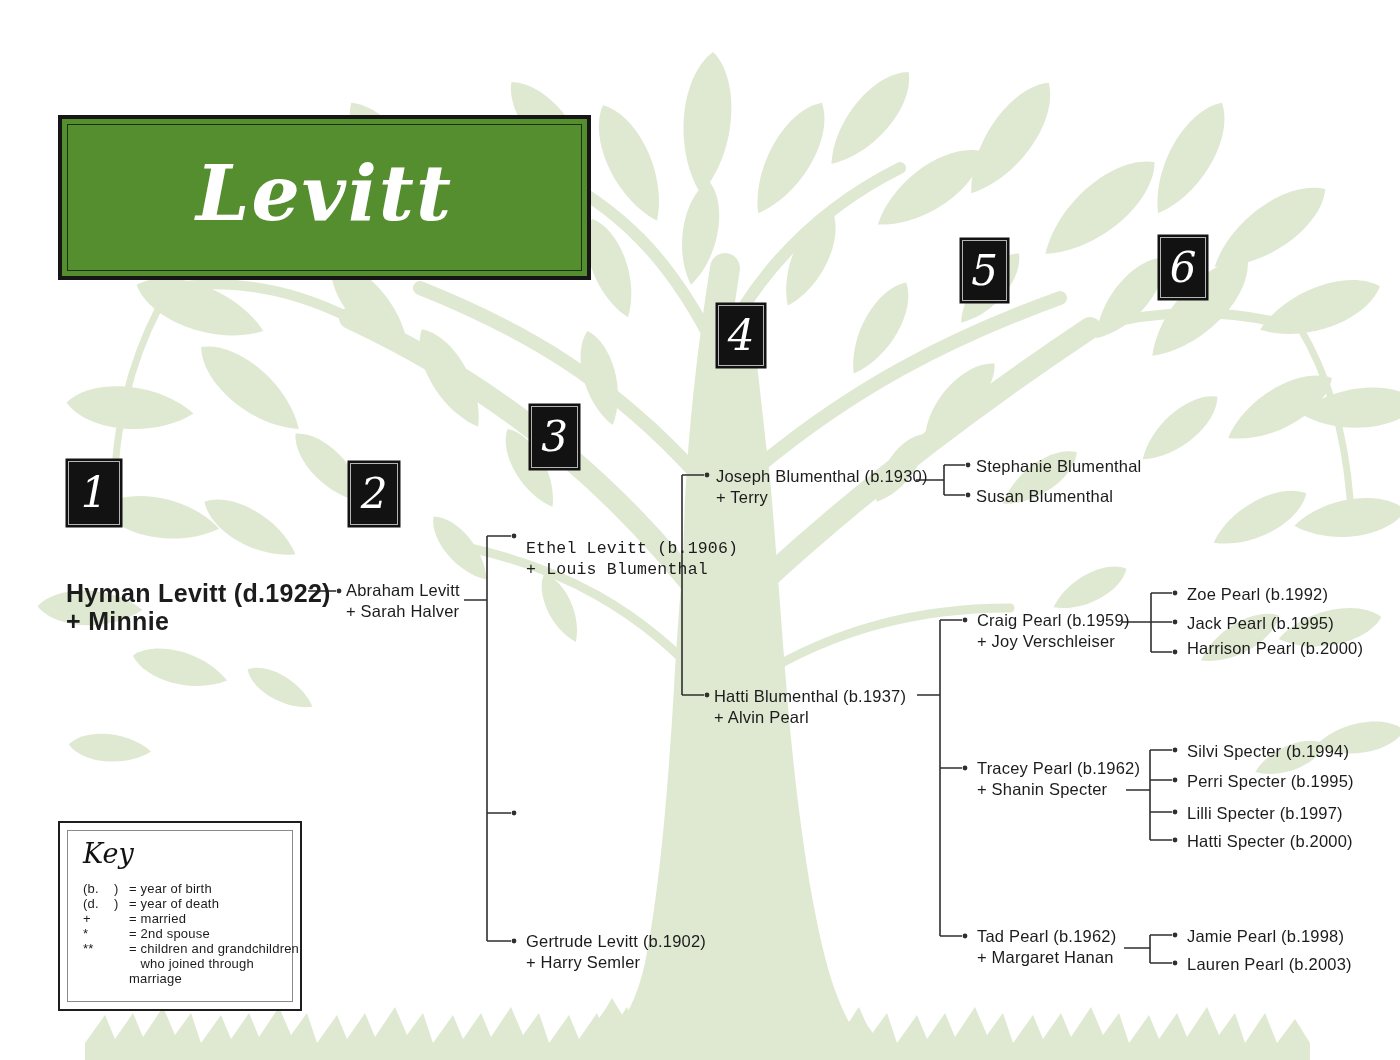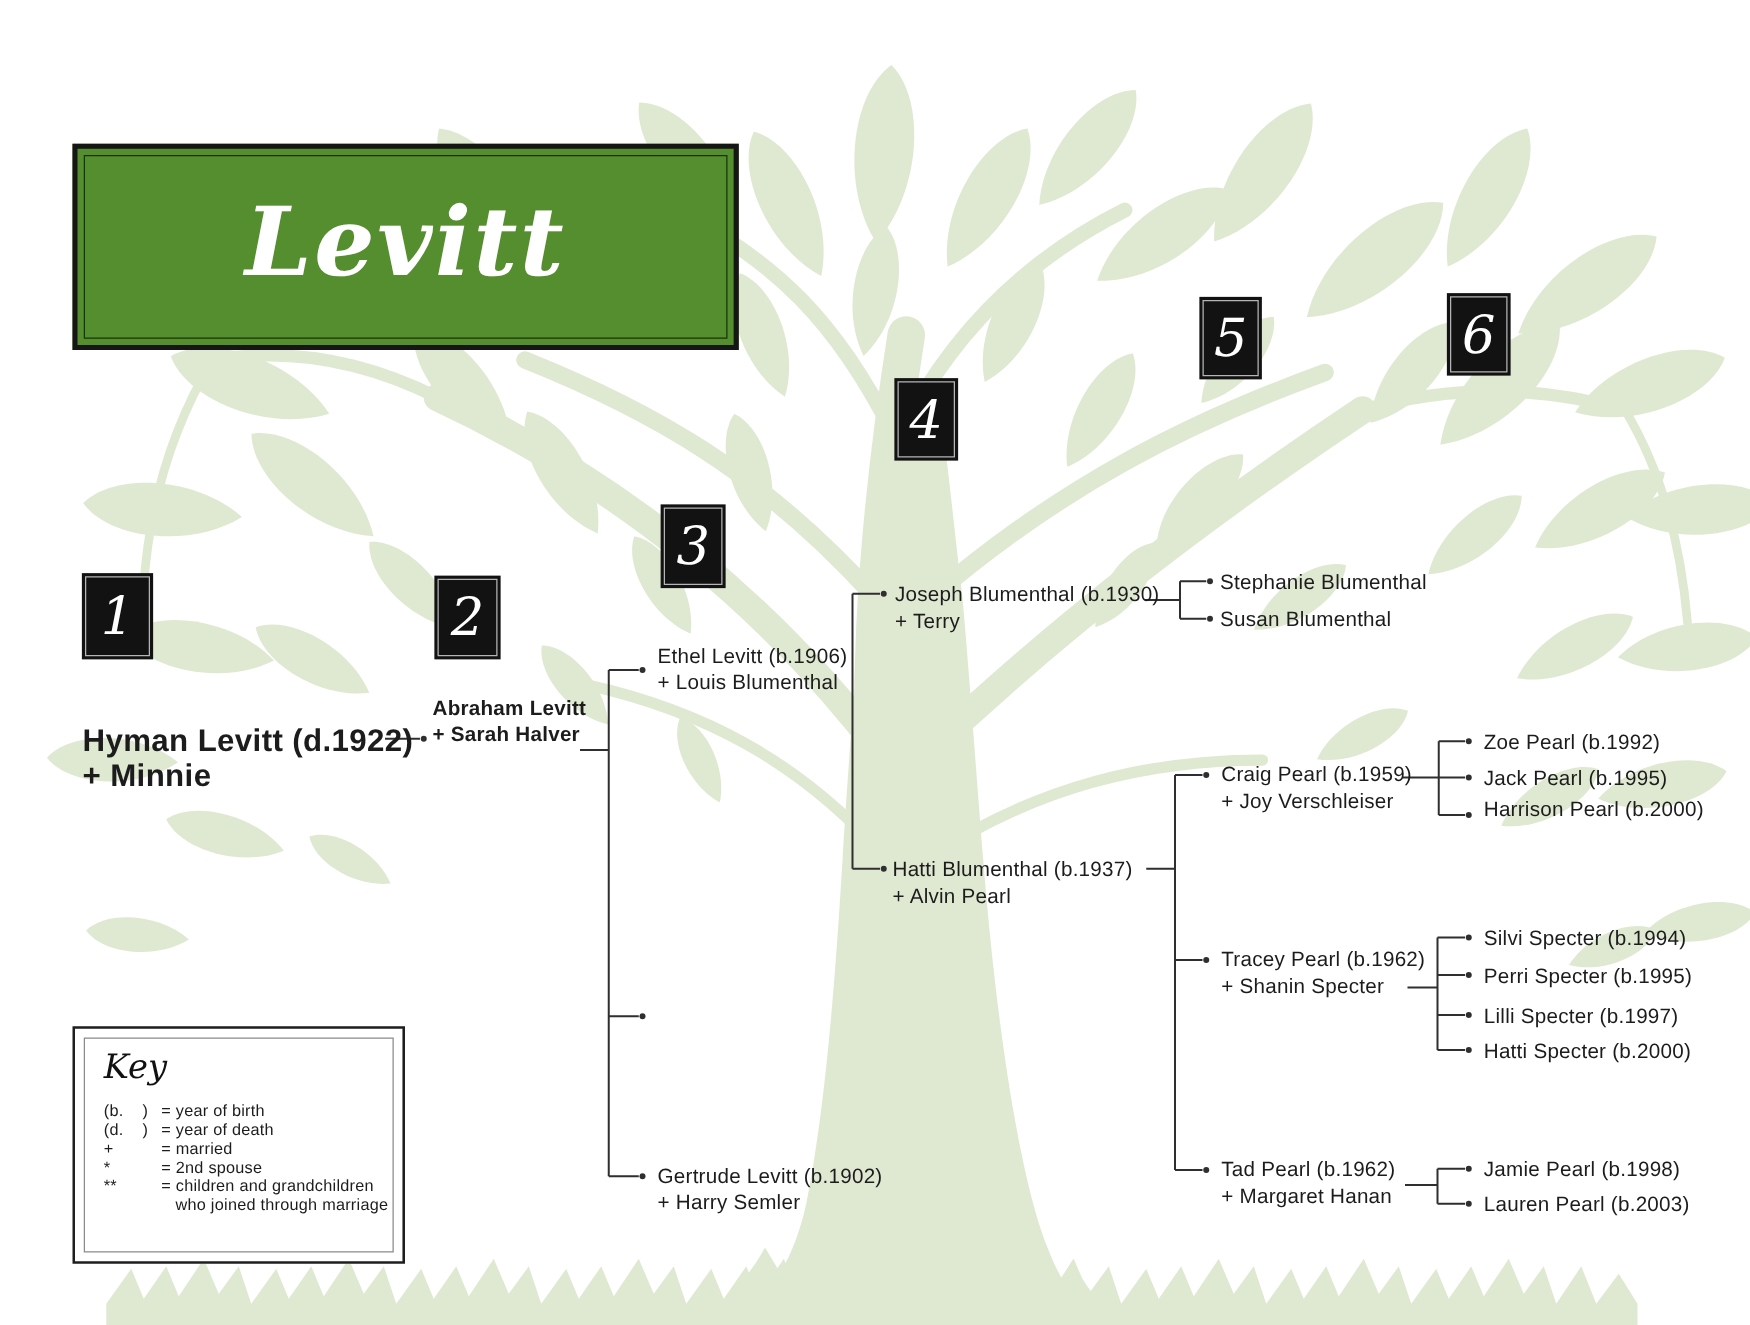--- a/index.html
+++ b/index.html
@@ -13,21 +13,21 @@
   .title-text{font-family:"DejaVu Serif",serif;font-style:italic;font-weight:600;font-size:76px;color:#ffffff;
               letter-spacing:2px;transform:translateY(-4px);}
   
   .badge{position:absolute;background:#121212;border:1.5px solid #b5b5b5;box-sizing:border-box;
          box-shadow:0 0 0 2.5px #121212;display:flex;align-items:center;justify-content:center;}
   .badge span{font-family:"DejaVu Serif",serif;font-style:italic;font-size:42px;color:#ffffff;line-height:1;}
   
   .person{position:absolute;font-size:16.5px;line-height:21px;letter-spacing:.2px;white-space:nowrap;}
   .person.g1{font-size:25px;line-height:28px;font-weight:600;letter-spacing:.3px;}
   
-  .key-box{position:absolute;left:58px;top:773px;width:266px;height:190px;background:#ffffff;
+  .key-box{position:absolute;left:58px;top:773px;width:244px;height:190px;background:#ffffff;
            border:2.5px solid #1e1e1e;box-sizing:border-box;
            box-shadow:inset 0 0 0 7px #ffffff, inset 0 0 0 8px #8a8a8a;
            padding:16px 0 0 23px;}
   .key-title{font-family:"DejaVu Serif",serif;font-style:italic;font-size:27px;line-height:30px;color:#111;}
   .key-entries{margin-top:12px;font-size:13px;line-height:15px;letter-spacing:.2px;}
   .key-row{display:flex;}
   .key-symbol{width:46px;white-space:pre;flex:0 0 46px;}
   .key-meaning{white-space:pre-wrap;}
 </style>
 </head>
@@ -188,25 +188,25 @@
       <span>5</span>
     </div>
   <div class="badge" style="left:1160px;top:189px;width:46px;height:61px;">
       <span>6</span>
     </div>
 
   <div class="person g1" style="left:66px;top:531px;">
     <div>Hyman Levitt (d.1922)</div>
     <div>+ Minnie</div>
   </div>
-  <div class="person" style="left:346px;top:509px;font-weight:bold;">
+  <div class="person" style="left:346px;top:532px;">
     <div>Abraham Levitt</div>
     <div>+ Sarah Halver</div>
   </div>
-  <div class="person" style="left:526px;top:467px;">
+  <div class="person" style="left:526px;top:490px;font-family:Liberation Mono, monospace;">
     <div>Ethel Levitt (b.1906)</div>
     <div>+ Louis Blumenthal</div>
   </div>
   <div class="person" style="left:526px;top:883px;">
     <div>Gertrude Levitt (b.1902)</div>
     <div>+ Harry Semler</div>
   </div>
   <div class="person" style="left:716px;top:418px;">
     <div>Joseph Blumenthal (b.1930)</div>
     <div>+ Terry</div>

